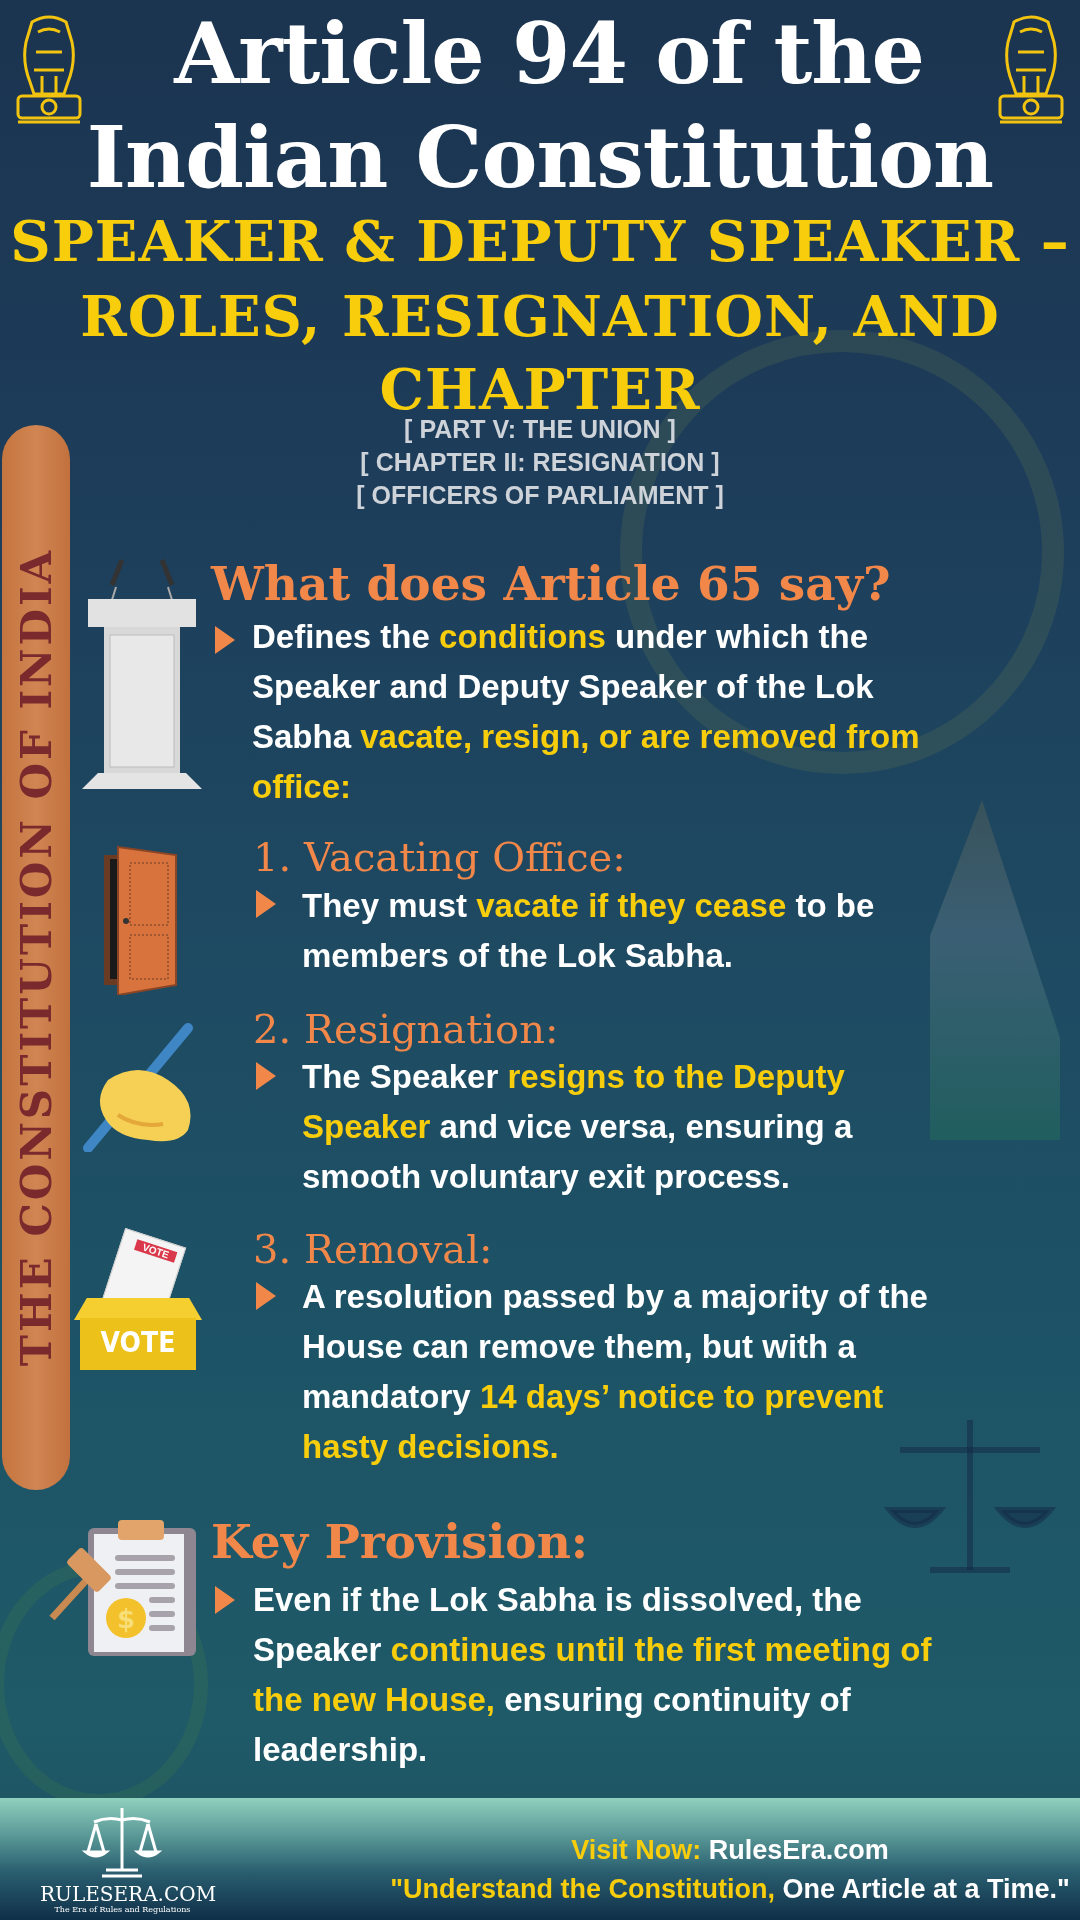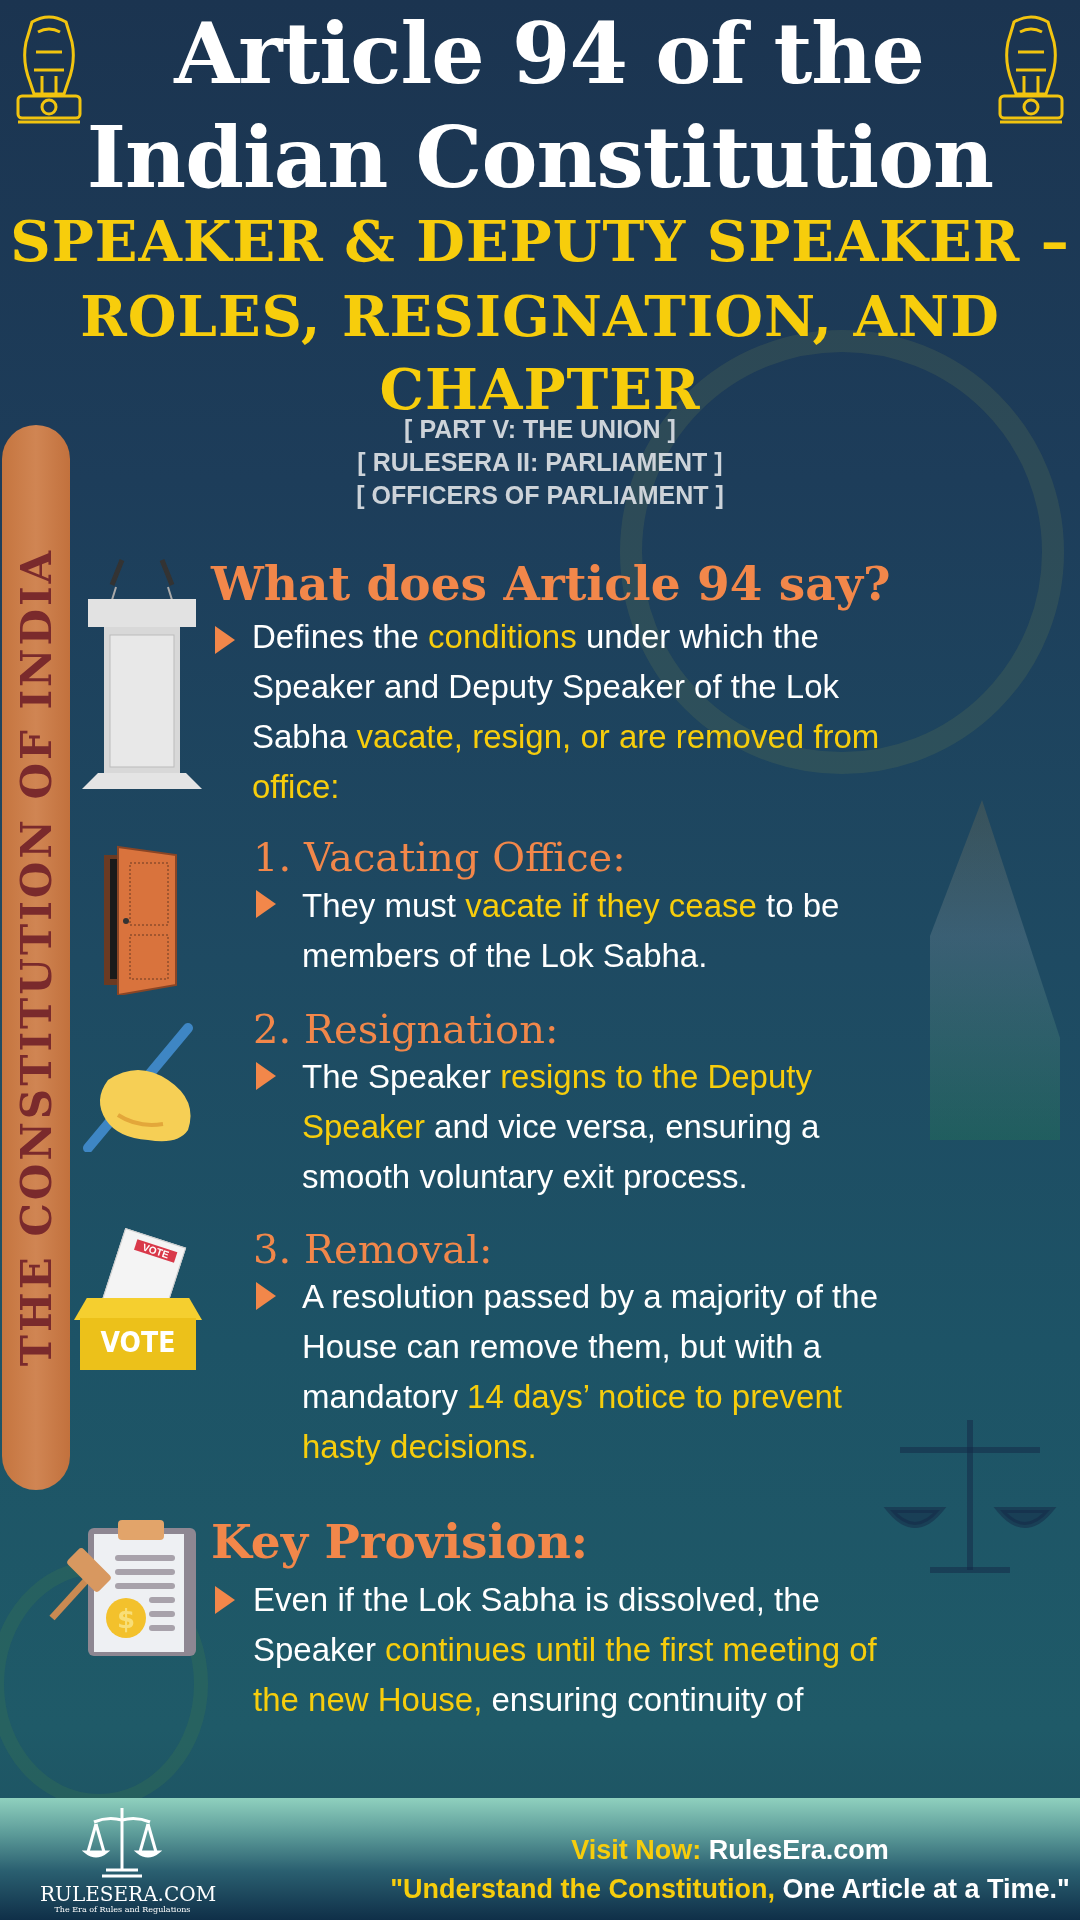--- a/index.html
+++ b/index.html
@@ -9,21 +9,21 @@
   .bgdeco{position:absolute;pointer-events:none;}
   .chakra{border-radius:50%;border:22px solid rgba(120,140,80,0.18);}
   .abs{position:absolute;}
   .title{left:0;width:1080px;text-align:center;color:#ffffff;font-family:"DejaVu Serif","Liberation Serif",serif;font-weight:bold;font-size:84px;line-height:92px;letter-spacing:-1px;}
   .sub{left:0;width:1080px;text-align:center;color:#f7cd0c;font-family:"DejaVu Serif","Liberation Serif",serif;font-weight:bold;font-size:56px;line-height:74px;letter-spacing:1px;}
   .crumb{left:0;width:1080px;text-align:center;color:#cdd3d9;font-weight:bold;font-size:25px;line-height:33px;}
   .sidebar{left:2px;top:425px;width:68px;height:1065px;border-radius:34px;background:linear-gradient(90deg,#c5753f,#d08553 50%,#c2713d);}
   .sidebar-text{position:absolute;left:34px;top:532px;transform:translate(-50%,-50%) rotate(-90deg);white-space:nowrap;color:#7a2a2c;font-family:"DejaVu Serif","Liberation Serif",serif;font-weight:bold;font-size:42px;letter-spacing:3px;}
   .h2{color:#f2874a;font-family:"DejaVu Serif","Liberation Serif",serif;font-weight:bold;font-size:47px;line-height:56px;}
   .h3{color:#f2874a;font-family:"DejaVu Serif","Liberation Serif",serif;font-weight:normal;font-size:40px;line-height:50px;}
-  .body{color:#ffffff;font-weight:normal;font-size:33px;line-height:50px;}
+  .body{color:#ffffff;font-weight:bold;font-size:33px;line-height:50px;}
   .hl{color:#f7cd0c;}
   .arrow{position:absolute;width:0;height:0;border-top:14px solid transparent;border-bottom:14px solid transparent;border-left:20px solid #f2874a;}
   .footer{left:0;top:1798px;width:1080px;height:122px;background:linear-gradient(180deg,#8fd0be 0%,#5b9a98 30%,#2a5f70 60%,#0f2f48 100%);}
   .foot-line{left:380px;width:700px;text-align:center;color:#ffffff;font-weight:bold;font-size:27px;line-height:38px;}
   .logo-text{left:40px;width:165px;text-align:center;color:#ffffff;font-family:"DejaVu Serif","Liberation Serif",serif;}
 </style>
 </head>
 <body>
 
 <div class="bgdeco chakra" style="left:620px;top:330px;width:400px;height:400px;"></div>
@@ -59,39 +59,39 @@
 </svg>
 
 <div class="abs title" style="top:8px;padding-left:9px;">Article 94 of the</div>
 <div class="abs title" style="top:112px;">Indian Constitution</div>
 
 <div class="abs sub" style="top:204px;">SPEAKER &amp; DEPUTY SPEAKER –</div>
 <div class="abs sub" style="top:279px;">ROLES, RESIGNATION, AND</div>
 <div class="abs sub" style="top:352px;">CHAPTER</div>
 
 <div class="abs crumb" style="top:413px;">[  PART  V: THE UNION ]</div>
-<div class="abs crumb" style="top:446px;">[ RULESERA II: PARLIAMENT ]</div>
+<div class="abs crumb" style="top:446px;">[ CHAPTER II: RESIGNATION ]</div>
 <div class="abs crumb" style="top:479px;">[ OFFICERS OF PARLIAMENT ]</div>
 
 <div class="abs sidebar">
   <div class="sidebar-text">THE CONSTITUTION OF INDIA</div>
 </div>
 
 <svg class="abs" style="left:82px;top:555px;" width="120" height="236" viewBox="0 0 120 236">
   <line x1="30" y1="30" x2="40" y2="5" stroke="#333" stroke-width="5"></line>
     <line x1="90" y1="30" x2="80" y2="5" stroke="#333" stroke-width="5"></line>
   <line x1="34" y1="32" x2="30" y2="45" stroke="#aaa" stroke-width="2"></line>
     <line x1="86" y1="32" x2="90" y2="45" stroke="#aaa" stroke-width="2"></line>
   <rect x="6" y="44" width="108" height="28" fill="#e2e2e2"></rect>
   <rect x="22" y="72" width="76" height="150" fill="#d8d8d8"></rect>
   <rect x="28" y="80" width="64" height="132" fill="#e8e8e8" stroke="#bbb"></rect>
   <polygon points="0,234 120,234 104,218 16,218" fill="#e4e4e4"></polygon>
 </svg>
 
-<div class="abs h2" style="left:211px;top:556px;">What does Article 94 say?</div>
+<div class="abs h2" style="left:211px;top:556px;">What does Article 65 say?</div>
 
 <div class="arrow" style="left:215px;top:626px;"></div>
 <div class="abs body" style="left:252px;top:612px;width:800px;">
   <div><span>Defines the </span><span class="hl">conditions</span><span> under which the</span></div>
   <div><span>Speaker and Deputy Speaker of the Lok</span></div>
   <div><span>Sabha </span><span class="hl">vacate, resign, or are removed from</span></div>
   <div><span class="hl">office:</span></div>
 </div>
 
 <svg class="abs" style="left:100px;top:845px;" width="80" height="150" viewBox="0 0 80 150">
@@ -159,20 +159,21 @@
   <line x1="4" y1="100" x2="44" y2="56" stroke="#c98a52" stroke-width="7"></line>
   <rect x="30" y="30" width="22" height="44" rx="4" fill="#d89860" transform="rotate(-45 41 52)"></rect>
 </svg>
 
 <div class="abs h2" style="left:211px;top:1514px;">Key Provision:</div>
 <div class="arrow" style="left:215px;top:1586px;"></div>
 <div class="abs body" style="left:253px;top:1575px;width:800px;">
   <div><span>Even if the Lok Sabha is dissolved, the</span></div>
   <div><span>Speaker </span><span class="hl">continues until the first meeting of</span></div>
   <div><span class="hl">the new House,</span><span> ensuring continuity of</span></div>
+  <div><span>leadership.</span></div>
 </div>
 
 <div class="abs footer">
   <svg class="abs" style="left:82px;top:6px;" width="80" height="76" viewBox="0 0 80 76">
     <g stroke="#ffffff" stroke-width="3" fill="none">
       <line x1="40" y1="4" x2="40" y2="66"></line>
         <path d="M12 18 Q26 12 40 16 Q54 12 68 18"></path>
       <line x1="14" y1="20" x2="6" y2="48"></line>
         <line x1="14" y1="20" x2="22" y2="48"></line>
         <line x1="66" y1="20" x2="58" y2="48"></line>

